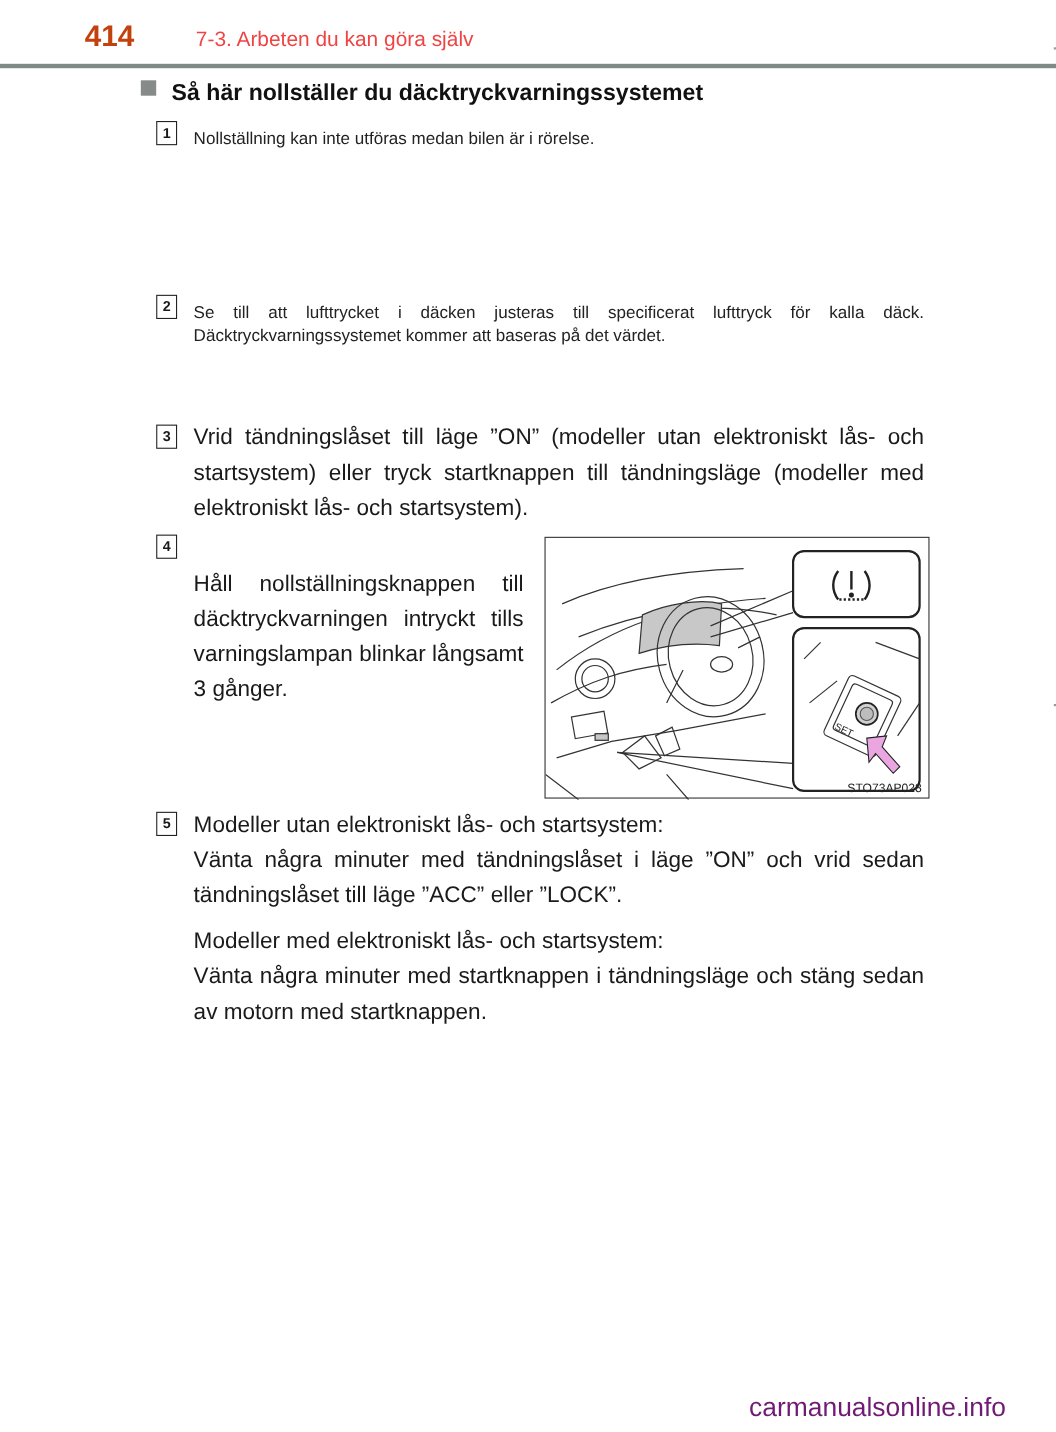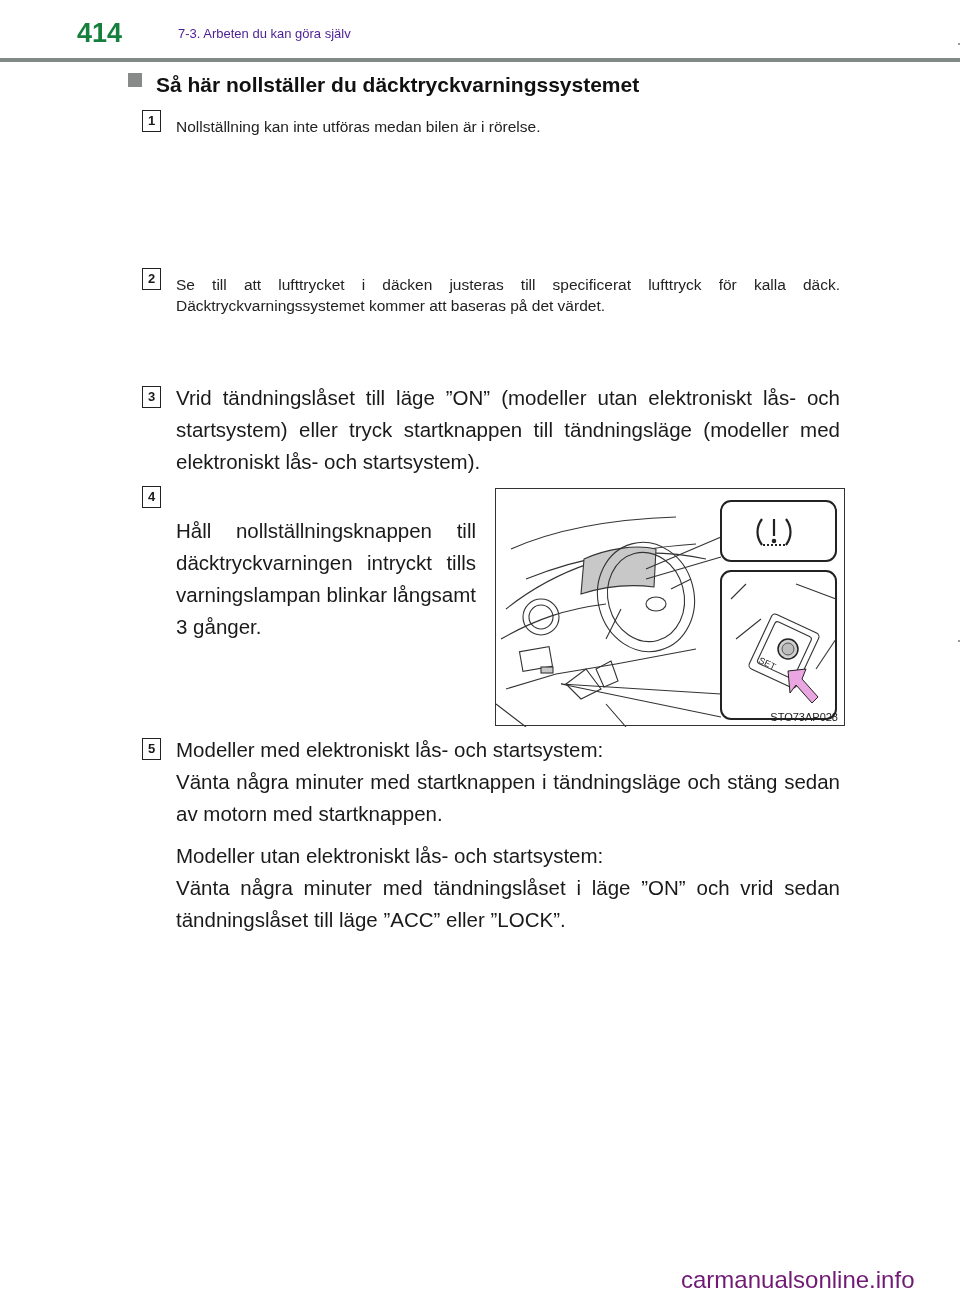--- a/index.html
+++ b/index.html
@@ -2,24 +2,24 @@
 <html><head>
 <meta charset="utf-8">
 <style>
   html, body { margin: 0; padding: 0; }
   body {
     width: 960px; height: 1302px; background: #ffffff; position: relative;
     font-family: "Liberation Sans", sans-serif; color: #1a1a1a; overflow: hidden;
   }
   .page-number {
     position: absolute; left: 77px; top: 18px; font-size: 27px; font-weight: bold;
-    color: #15803d;
+    color: #c2410c;
   }
   .chapter-title {
-    position: absolute; left: 178px; top: 26px; font-size: 13px; color: #4c1d95; text-align: center;
+    position: absolute; left: 178px; top: 26px; font-size: 19px; color: #ef4444; text-align: center;
   }
   .header-rule {
     position: absolute; left: 0; top: 58px; width: 960px; height: 4px; background: #7f8a87;
   }
   .section-heading {
     position: absolute; left: 128px; top: 73px; font-size: 21px; font-weight: bold; color: #111;
     display: flex; align-items: flex-start;
   }
   .section-heading .square {
     width: 14px; height: 14px; background: #868a88; margin-right: 14px; display: inline-block;
@@ -141,25 +141,25 @@
     <circle cx="292" cy="160" r="6" fill="#bdbdbd" stroke="#555" stroke-width="1"></circle>
     <text x="262" y="178" font-size="9" font-family="Liberation Sans, sans-serif" fill="#222" transform="rotate(25 272 176)">SET</text>
 
     <path d="M292 182 L 310 180 L 306 190 L 322 208 L 316 214 L 300 196 L 294 204 Z" fill="#e9a6e0" stroke="#222" stroke-width="1"></path>
   </svg>
   <div class="figure-code">STO73AP028</div>
 </div>
 
 <div class="step" style="top:734px;">
   <div class="step-num">5</div>
+  <div class="para" style="margin-bottom:0;">
+    <div>Modeller utan elektroniskt lås- och startsystem:</div>
+    <div>Vänta några minuter med tändningslåset i läge ”ON” och vrid sedan tändningslåset till läge ”ACC” eller ”LOCK”.</div>
+  </div>
   <div class="para">
     <div>Modeller med elektroniskt lås- och startsystem:</div>
     <div>Vänta några minuter med startknappen i tändningsläge och stäng sedan av motorn med startknappen.</div>
-  </div>
-  <div class="para" style="margin-bottom:0;">
-    <div>Modeller utan elektroniskt lås- och startsystem:</div>
-    <div>Vänta några minuter med tändningslåset i läge ”ON” och vrid sedan tändningslåset till läge ”ACC” eller ”LOCK”.</div>
   </div>
 </div>
 
 <div class="watermark">carmanualsonline.info</div>
 <div class="edge-mark" style="top:43px;"></div>
 <div class="edge-mark" style="top:640px;"></div>
 
 </body></html>

